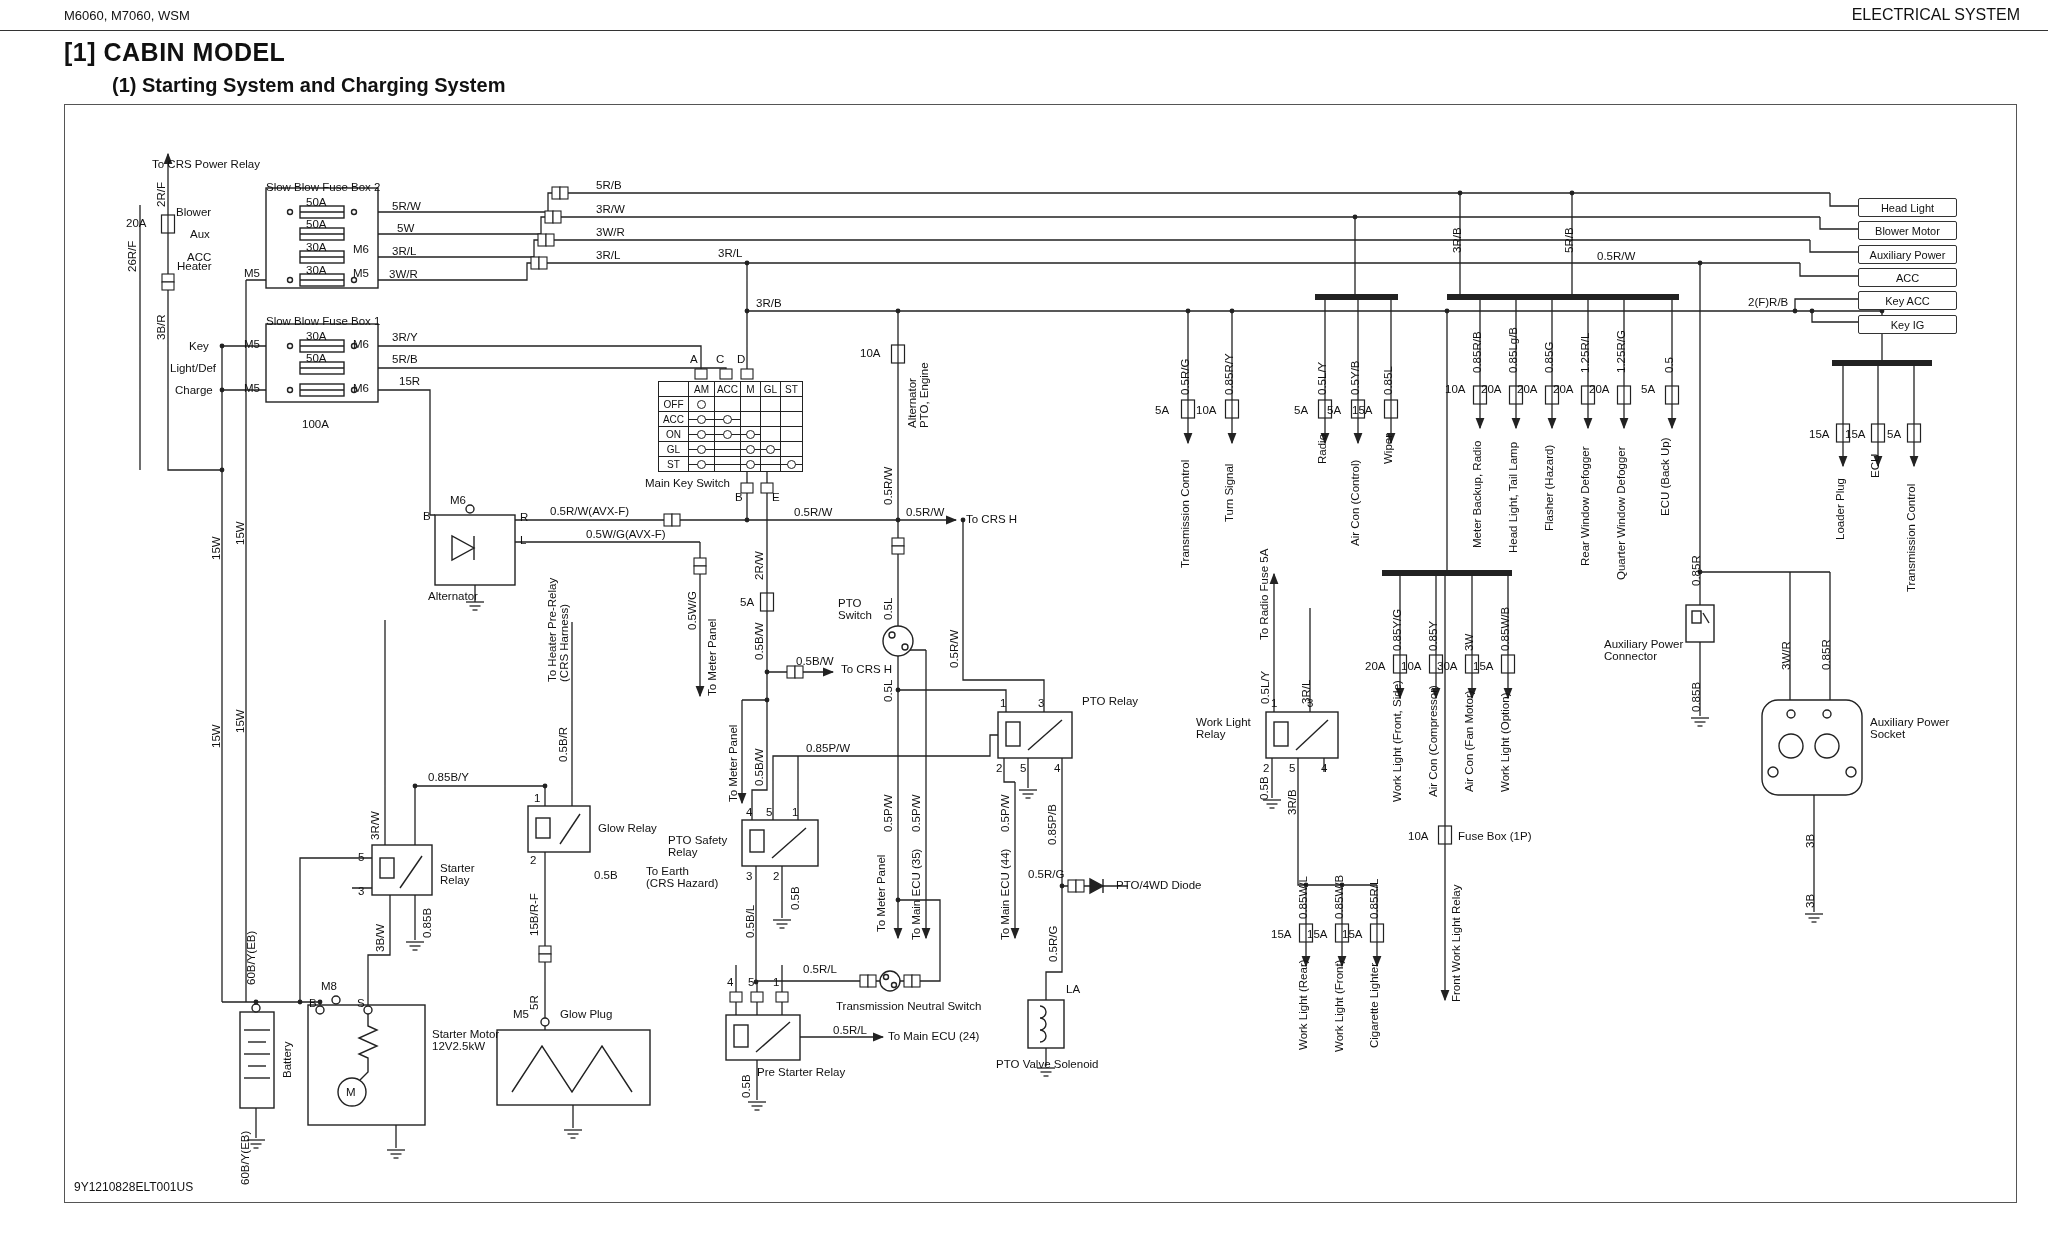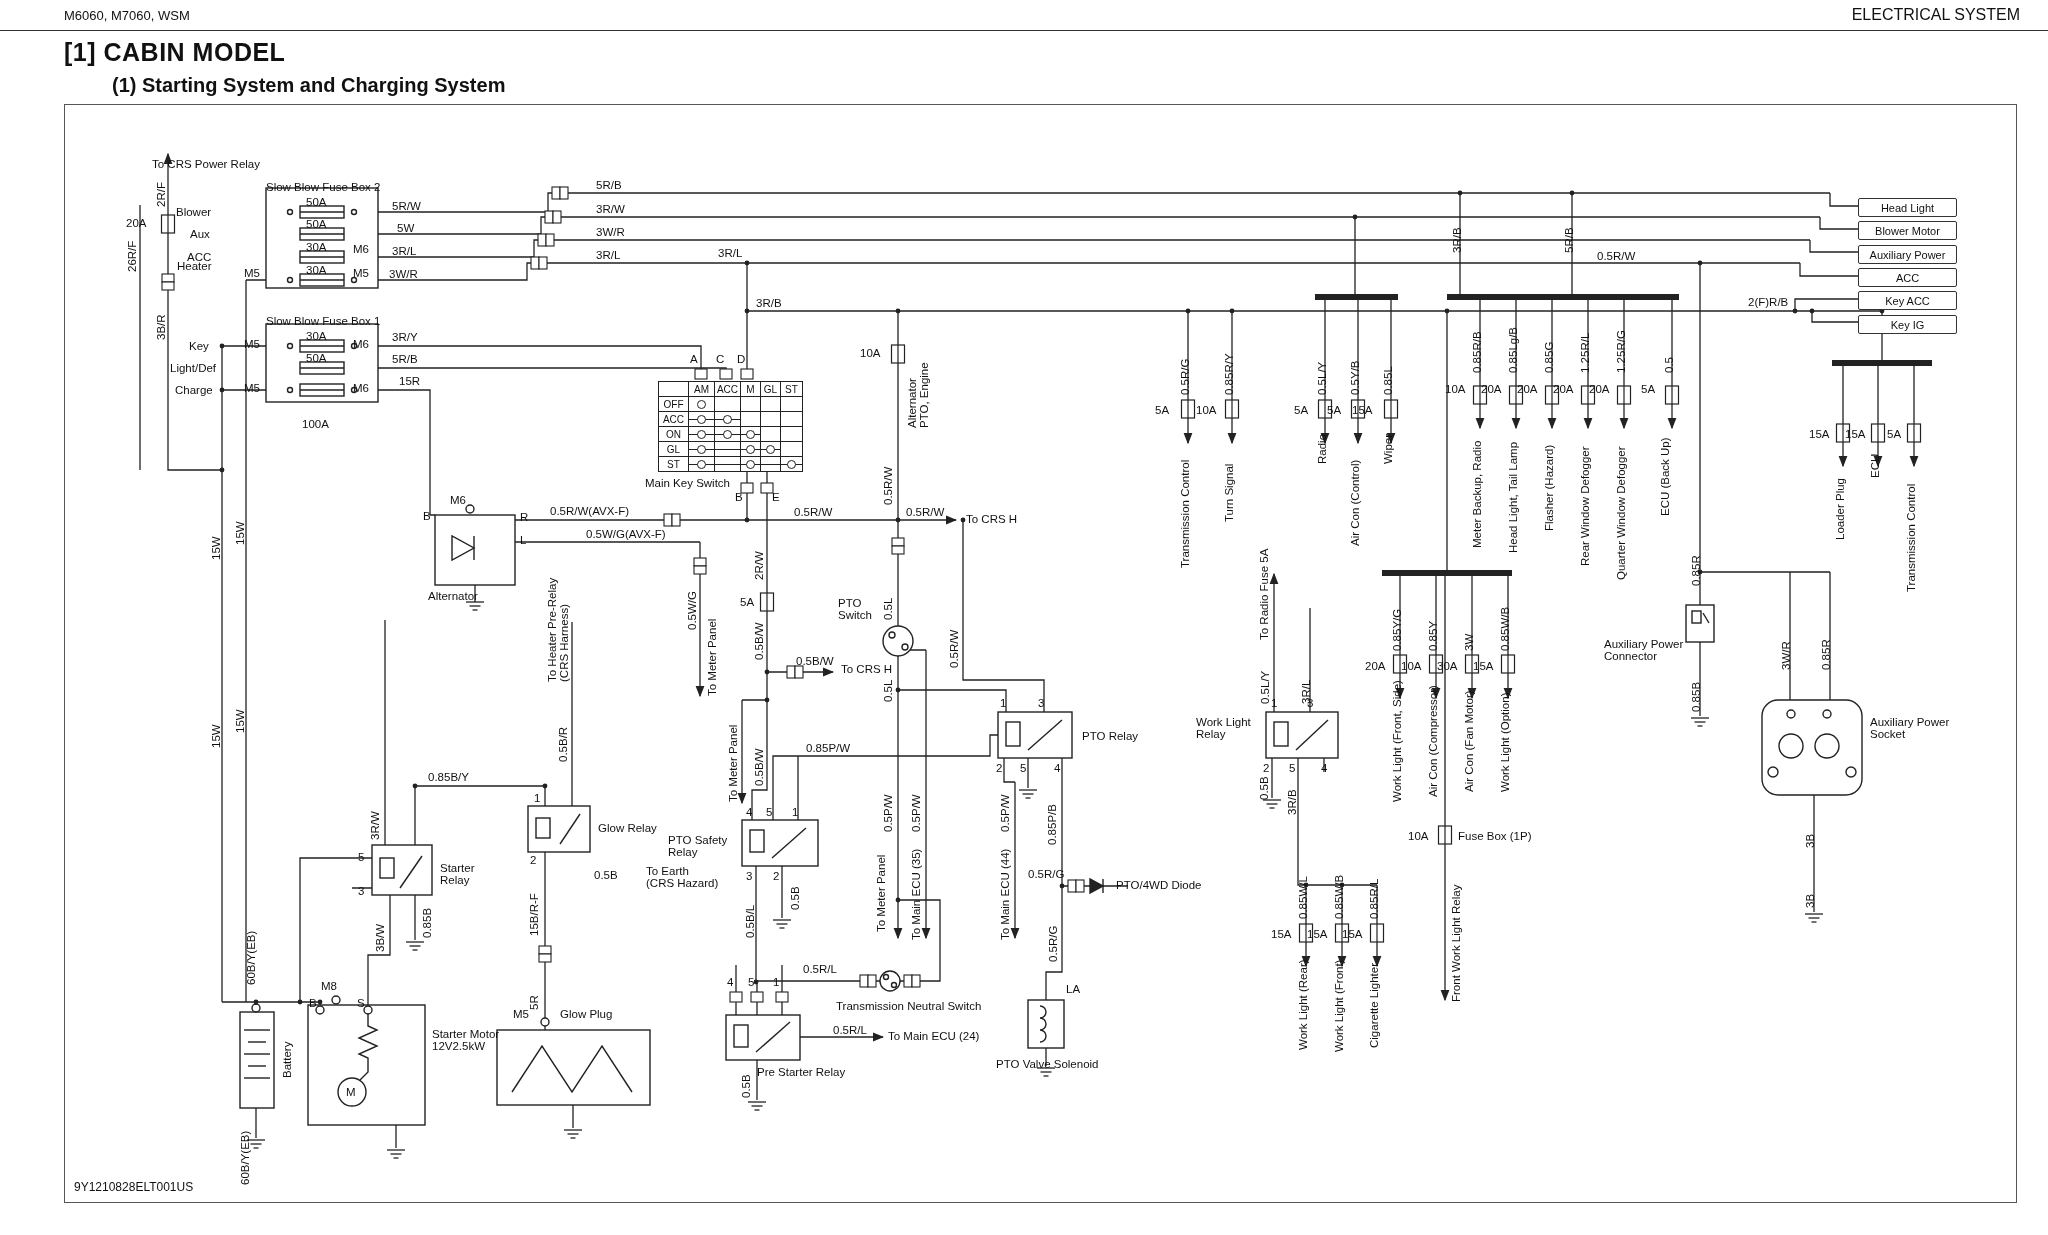--- a/index.html
+++ b/index.html
@@ -421,21 +421,21 @@
       <div class="lb v" style="left: 882px; top: 505px;">0.5R/W</div>
       <div class="lb v" style="left: 882px; top: 620px;">0.5L</div>
       <div class="lb v" style="left: 882px; top: 702px;">0.5L</div>
       <div class="lb v" style="left: 882px; top: 832px;">0.5P/W</div>
       <div class="lb v" style="left: 910px; top: 832px;">0.5P/W</div>
       <div class="lb v" style="left: 948px; top: 668px;">0.5R/W</div>
       <div class="lb v" style="left: 875px; top: 932px;">To Meter Panel</div>
       <div class="lb v" style="left: 910px; top: 940px;">To Main ECU (35)</div>
       <div class="lb" style="left: 1000px; top: 697px;">1</div>
       <div class="lb" style="left: 1038px; top: 697px;">3</div>
-      <div class="lb" style="left: 1082px; top: 730px;">PTO Relay</div>
+      <div class="lb" style="left: 1082px; top: 695px;">PTO Relay</div>
       <div class="lb" style="left: 996px; top: 762px;">2</div>
       <div class="lb" style="left: 1020px; top: 762px;">5</div>
       <div class="lb" style="left: 1054px; top: 762px;">4</div>
       <div class="lb v" style="left: 999px; top: 832px;">0.5P/W</div>
       <div class="lb v" style="left: 999px; top: 940px;">To Main ECU (44)</div>
       <div class="lb v" style="left: 1046px; top: 845px;">0.85P/B</div>
       <div class="lb" style="left: 1028px; top: 868px;">0.5R/G</div>
       <div class="lb" style="left: 1116px; top: 879px;">PTO/4WD Diode</div>
       <div class="lb v" style="left: 1047px; top: 962px;">0.5R/G</div>
       <div class="lb" style="left: 1066px; top: 983px;">LA</div>

